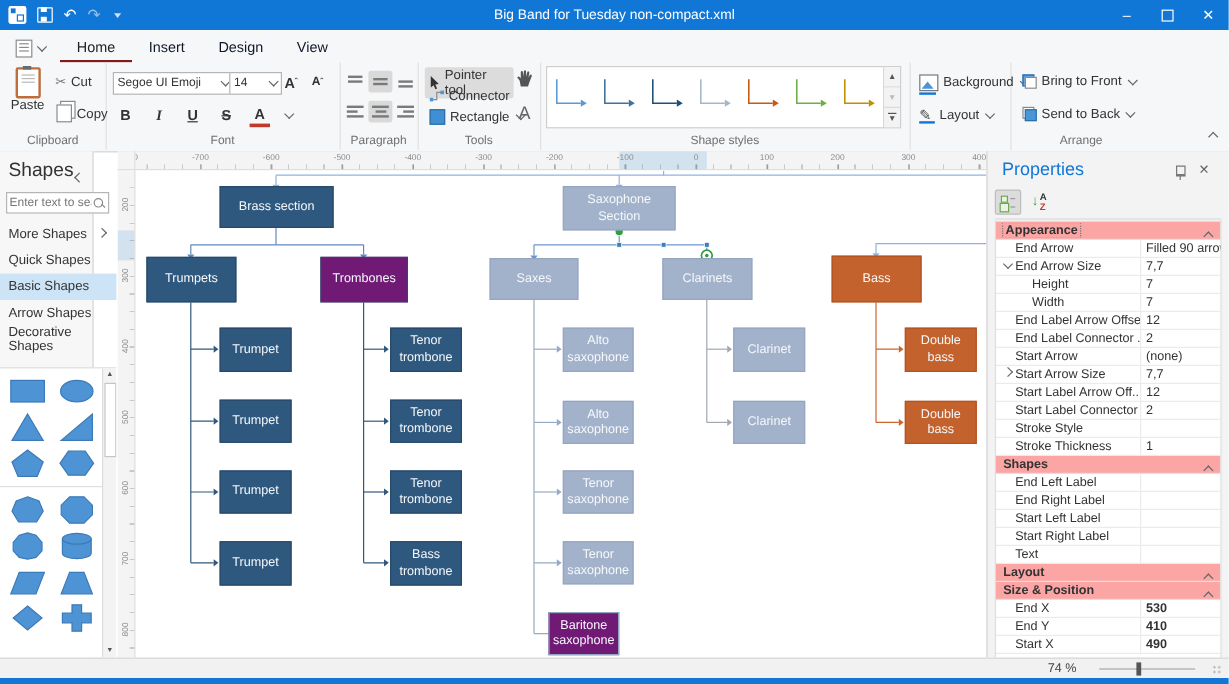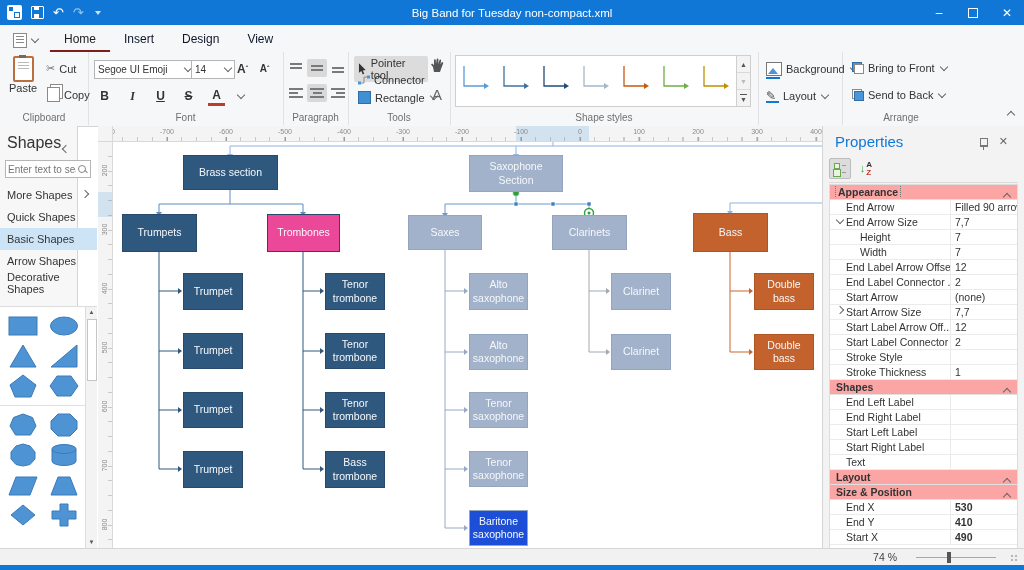--- a/index.html
+++ b/index.html
@@ -555,37 +555,37 @@
       <circle cx="403" cy="51" r="3.4" fill="#2e9e3e" stroke="#fff" stroke-width="0.7"></circle>
       <rect x="401" y="60" width="4" height="4" fill="#3c7fc0" stroke="#fff" stroke-width="0.6"></rect>
       <rect x="438" y="60" width="4" height="4" fill="#3c7fc0" stroke="#fff" stroke-width="0.6"></rect>
       <rect x="474" y="60" width="4" height="4" fill="#3c7fc0" stroke="#fff" stroke-width="0.6"></rect>
       <circle cx="476" cy="71" r="4.5" fill="#fff" stroke="#2e9e3e" stroke-width="1.4"></circle>
       <circle cx="476" cy="71" r="1.5" fill="#2e9e3e"></circle>
     </svg>
 <div class="node" style="left: 70px; top: 13px; width: 95px; height: 35px; background: rgb(47, 88, 127); border: 1px solid rgb(39, 73, 106);">Brass section</div>
     <div class="node" style="left: 356px; top: 13px; width: 94px; height: 37px; background: rgb(163, 178, 203); border: 1px solid rgb(147, 165, 193);">Saxophone Section</div>
     <div class="node" style="left: 9px; top: 72px; width: 75px; height: 38px; background: rgb(47, 88, 127); border: 1px solid rgb(39, 73, 106);">Trumpets</div>
-    <div class="node" style="left: 154px; top: 72px; width: 73px; height: 38px; background: #ec4899; border: 1px solid rgb(39, 73, 106);">Trombones</div>
+    <div class="node" style="left: 154px; top: 72px; width: 73px; height: 38px; background: #701a75; border: 1px solid rgb(39, 73, 106);">Trombones</div>
     <div class="node" style="left: 295px; top: 73px; width: 74px; height: 35px; background: rgb(163, 178, 203); border: 1px solid rgb(147, 165, 193);">Saxes</div>
     <div class="node" style="left: 439px; top: 73px; width: 75px; height: 35px; background: rgb(163, 178, 203); border: 1px solid rgb(147, 165, 193);">Clarinets</div>
     <div class="node" style="left: 580px; top: 71px; width: 75px; height: 39px; background: rgb(196, 98, 45); border: 1px solid rgb(178, 83, 34);">Bass</div>
     <div class="node" style="left: 70px; top: 131px; width: 60px; height: 37px; background: rgb(47, 88, 127); border: 1px solid rgb(39, 73, 106);">Trumpet</div>
     <div class="node" style="left: 70px; top: 191px; width: 60px; height: 36px; background: rgb(47, 88, 127); border: 1px solid rgb(39, 73, 106);">Trumpet</div>
     <div class="node" style="left: 70px; top: 250px; width: 60px; height: 36px; background: rgb(47, 88, 127); border: 1px solid rgb(39, 73, 106);">Trumpet</div>
     <div class="node" style="left: 70px; top: 309px; width: 60px; height: 37px; background: rgb(47, 88, 127); border: 1px solid rgb(39, 73, 106);">Trumpet</div>
     <div class="node" style="left: 212px; top: 131px; width: 60px; height: 37px; background: rgb(47, 88, 127); border: 1px solid rgb(39, 73, 106);">Tenor trombone</div>
     <div class="node" style="left: 212px; top: 191px; width: 60px; height: 36px; background: rgb(47, 88, 127); border: 1px solid rgb(39, 73, 106);">Tenor trombone</div>
     <div class="node" style="left: 212px; top: 250px; width: 60px; height: 36px; background: rgb(47, 88, 127); border: 1px solid rgb(39, 73, 106);">Tenor trombone</div>
     <div class="node" style="left: 212px; top: 309px; width: 60px; height: 37px; background: rgb(47, 88, 127); border: 1px solid rgb(39, 73, 106);">Bass trombone</div>
     <div class="node" style="left: 356px; top: 131px; width: 59px; height: 37px; background: rgb(163, 178, 203); border: 1px solid rgb(147, 165, 193);">Alto saxophone</div>
     <div class="node" style="left: 356px; top: 192px; width: 59px; height: 36px; background: rgb(163, 178, 203); border: 1px solid rgb(147, 165, 193);">Alto saxophone</div>
     <div class="node" style="left: 356px; top: 250px; width: 59px; height: 36px; background: rgb(163, 178, 203); border: 1px solid rgb(147, 165, 193);">Tenor saxophone</div>
     <div class="node" style="left: 356px; top: 309px; width: 59px; height: 36px; background: rgb(163, 178, 203); border: 1px solid rgb(147, 165, 193);">Tenor saxophone</div>
-    <div class="node" style="left: 356px; top: 368px; width: 59px; height: 36px; background: #1d4ed8; border: 1px solid rgb(147, 165, 193);">Baritone saxophone</div>
+    <div class="node" style="left: 344px; top: 368px; width: 59px; height: 36px; background: #701a75; border: 1px solid rgb(147, 165, 193);">Baritone saxophone</div>
     <div class="node" style="left: 498px; top: 131px; width: 60px; height: 37px; background: rgb(163, 178, 203); border: 1px solid rgb(147, 165, 193);">Clarinet</div>
     <div class="node" style="left: 498px; top: 192px; width: 60px; height: 36px; background: rgb(163, 178, 203); border: 1px solid rgb(147, 165, 193);">Clarinet</div>
     <div class="node" style="left: 641px; top: 131px; width: 60px; height: 37px; background: rgb(196, 98, 45); border: 1px solid rgb(178, 83, 34);">Double bass</div>
     <div class="node" style="left: 641px; top: 192px; width: 60px; height: 36px; background: rgb(196, 98, 45); border: 1px solid rgb(178, 83, 34);">Double bass</div>
   </div>
 
 <div id="props">
   <div class="pp-title">Properties</div>
   <div class="pp-pin"><span class="pinico"></span></div>
   <div class="pp-close">✕</div>

